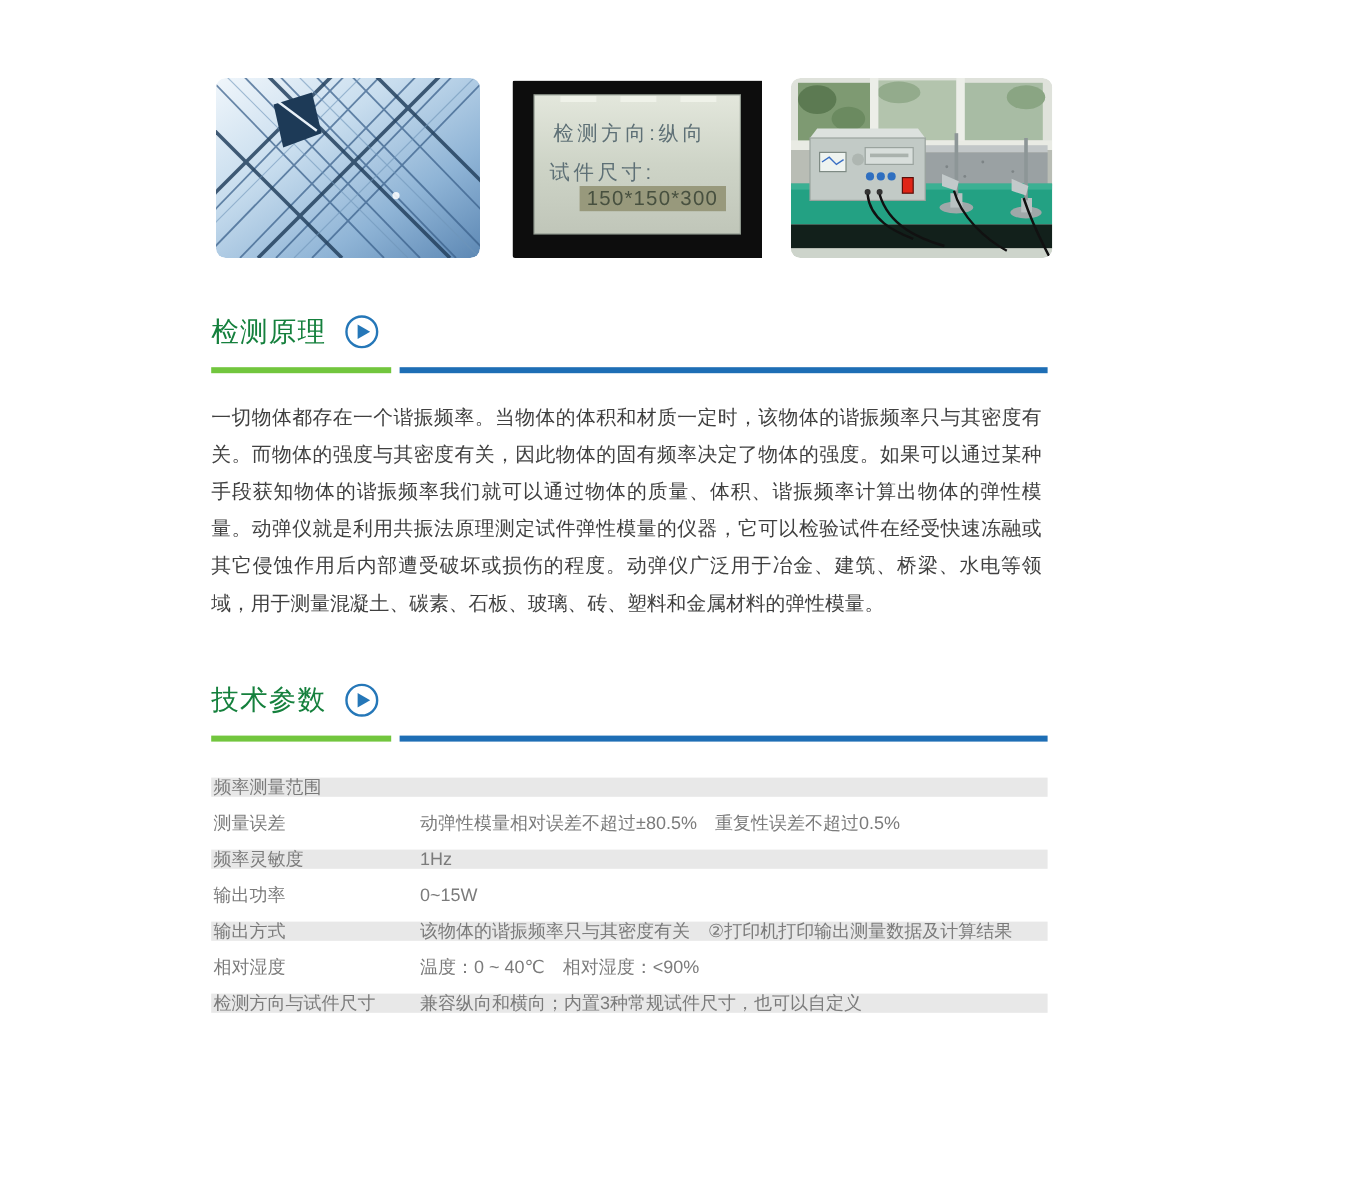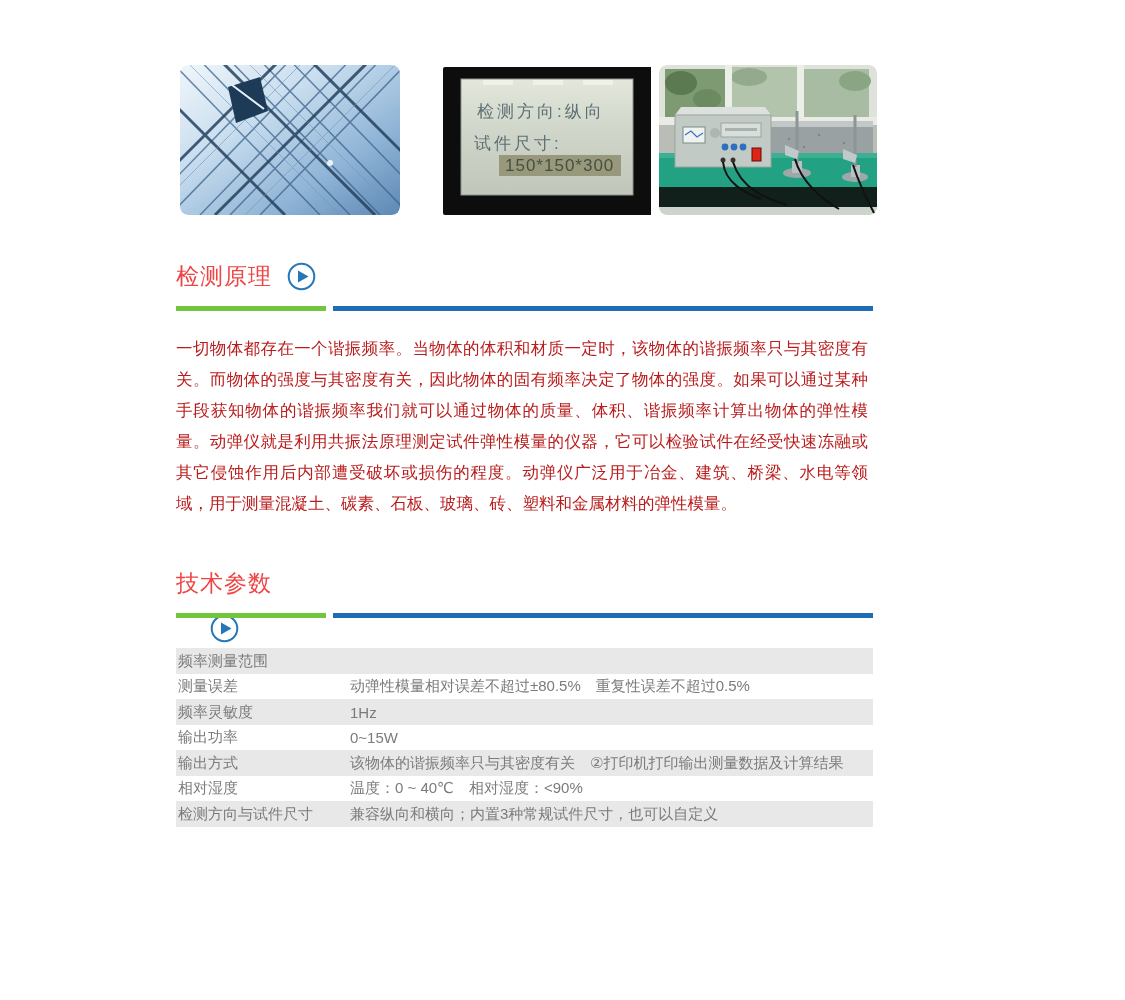--- a/index.html
+++ b/index.html
@@ -2,46 +2,46 @@
 <html><head>
 <meta charset="utf-8">
 <style>
   html,body{margin:0;padding:0;}
   body{
     width:1125px;height:1000px;background:#ffffff;position:relative;overflow:hidden;
     font-family:"Liberation Sans","DejaVu Sans",sans-serif;
   }
   .photo{position:absolute;top:65px;height:150px;border-radius:8px;overflow:hidden;display:block;}
   #photo-building{left:180px;width:220px;}
-  #photo-lcd{left:427px;width:236px;top:67px;height:148px;border-radius:2px;margin-left:16px;}
+  #photo-lcd{left:427px;width:236px;top:67px;height:148px;border-radius:2px;}
   #photo-bench{left:659px;width:218px;}
   .photo svg{display:block;}
 
   .section-title{
     position:absolute;left:176px;display:flex;align-items:center;gap:15px;
-    color:#ef4444;font-size:23px;letter-spacing:1px;font-weight:400;white-space:nowrap;
+    color:#15803d;font-size:23px;letter-spacing:1px;font-weight:400;white-space:nowrap;
   }
   #title-principle{top:261px;}
-  #title-specs{top:568px;flex-direction:column;}
+  #title-specs{top:568px;}
   .play-icon{width:29px;height:29px;flex:0 0 auto;}
 
   .bar-green{position:absolute;left:176px;width:150px;height:5px;background:#72c63e;}
   .bar-blue{position:absolute;left:333px;width:540px;height:5px;background:#1e6eb5;}
   .bars-principle{top:306px;}
   .bars-specs{top:613px;}
 
   .paragraph{
     position:absolute;left:176px;top:333px;width:692px;
-    font-size:16.5px;line-height:31px;color:#b91c1c;text-align:justify;
+    font-size:16.5px;line-height:31px;color:#404040;text-align:justify;
   }
 
   .spec-table{position:absolute;left:176px;top:648px;width:697px;color:#7b7b7b;font-size:15px;}
   .spec-row{display:flex;align-items:center;}
-  .spec-row.g{height:26px;background:#e8e8e8;}
-  .spec-row.w{height:25px;}
+  .spec-row.g{height:16px;background:#e8e8e8;}
+  .spec-row.w{height:44px;}
   .spec-label{width:172px;flex:0 0 172px;padding-left:2px;white-space:nowrap;}
   .spec-value{flex:1;white-space:nowrap;}
 </style>
 </head>
 <body>
 
 <div class="photo" id="photo-building">
   <svg width="220" height="150" viewBox="0 0 220 150">
     <defs>
       <linearGradient id="sky" x1="0" y1="0" x2="1" y2="1">

